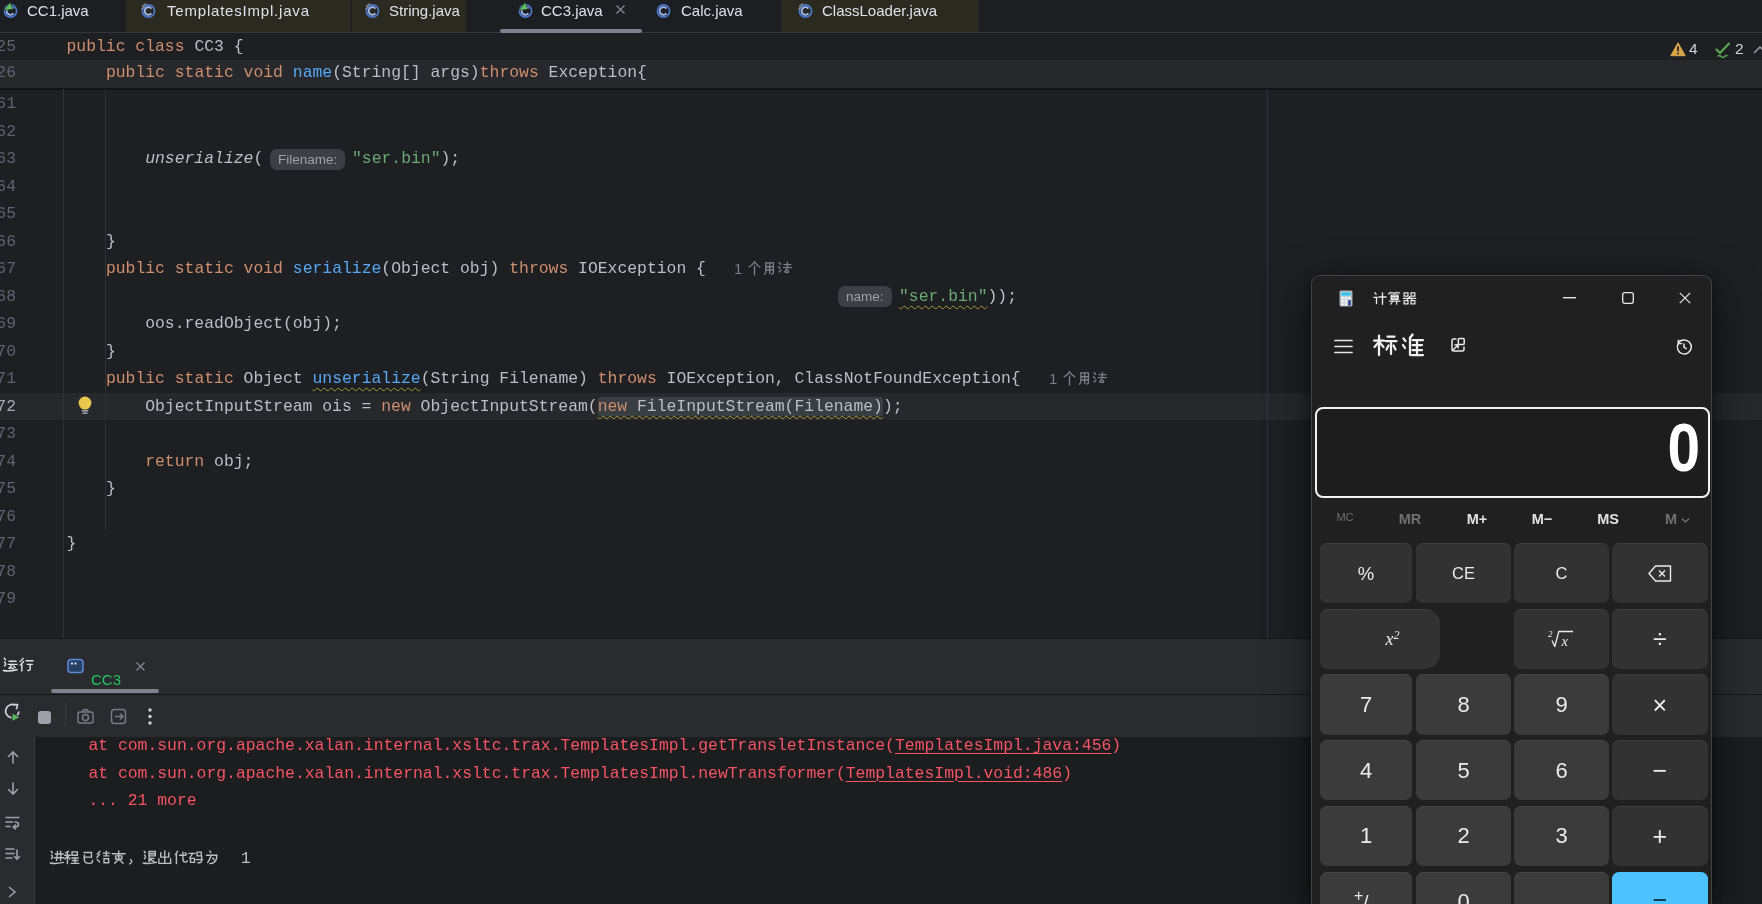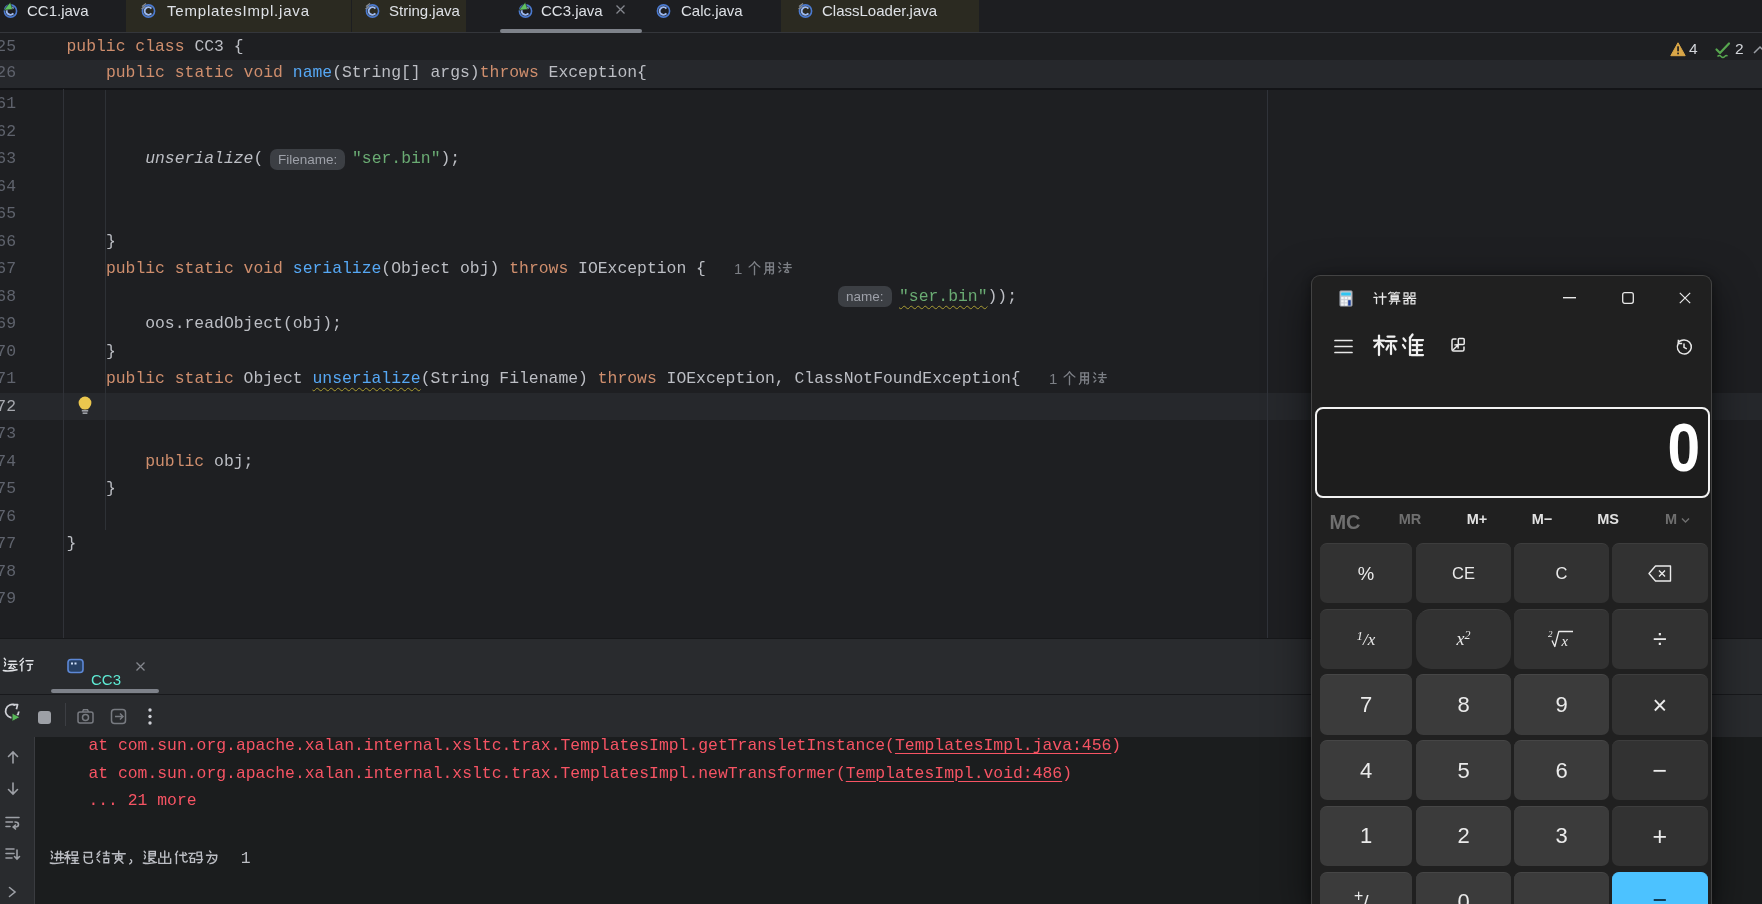--- a/index.html
+++ b/index.html
@@ -314,36 +314,37 @@
 <div class="ln" style="left:145.2px;top:310.2px">oos.readObject(obj);</div>
 <div class="ln" style="left:105.9px;top:337.7px">}</div>
 <div class="ln" style="left:105.9px;top:365.2px"><span class="k">public static</span> Object <span class="dm wv">unserialize</span>(String Filename) <span class="k">throws</span> IOException, ClassNotFoundException{</div>
 <div class="hint" style="left:1049px;top:365.2px">1 <svg class="zh" width="15" height="15" viewBox="0 0 100 100">
         <use href="#zge"></use>
       </svg><svg class="zh" width="15" height="15" viewBox="0 0 100 100">
         <use href="#zyong"></use>
       </svg><svg class="zh" width="15" height="15" viewBox="0 0 100 100">
         <use href="#zfa"></use>
       </svg></div>
-<div class="ln" style="left:145.2px;top:447.7px"><span class="k">public</span> obj;</div>
+<div class="ln" style="left:145.2px;top:392.7px">ObjectInputStream ois = <span class="k">new</span> ObjectInputStream(<span class="hl wv"><span class="k">new</span> FileInputStream(Filename)</span>);</div>
+<div class="ln" style="left:145.2px;top:447.7px"><span class="k">return</span> obj;</div>
 <div class="ln" style="left:105.9px;top:475.2px">}</div>
 <div class="ln" style="left:66.5px;top:530.2px">}</div>
     <div class="abs" style="left:0;top:638px;width:1762px;height:1px;background:#17181a"></div>
     <div class="abs" style="left:0;top:639px;width:1762px;height:55px;background:#292b2e"></div>
 <div class="abs" style="left:2px;top:657px;color:#dfe1e5;font-weight:bold;font-size:15px"><svg class="zh" width="16" height="16" viewBox="0 0 100 100">
         <use href="#zyun"></use>
       </svg><svg class="zh" width="16" height="16" viewBox="0 0 100 100">
         <use href="#zxing"></use>
       </svg></div>
 <svg class="abs" style="left:67px;top:658px" width="17" height="16" viewBox="0 0 17 16">
       <rect x="1" y="1.5" width="15" height="13" rx="3" fill="#274164" stroke="#5d88d6" stroke-width="1.6"></rect>
       <rect x="4" y="4.5" width="2" height="2" fill="#cfe0f7"></rect>
       <rect x="7.5" y="4.5" width="2" height="2" fill="#cfe0f7"></rect>
     </svg>
-<div class="abs" style="left:91px;top:672px;color:#5eead4;font:15px/16px 'Liberation Sans'">CC3</div>
+<div class="abs" style="left:91px;top:672px;color:#22c55e;font:15px/16px 'Liberation Sans'">CC3</div>
 <svg class="abs" style="left:135px;top:661px" width="11" height="11" viewBox="0 0 11 11">
       <path d="M1.5 1.5 L9.5 9.5 M9.5 1.5 L1.5 9.5" stroke="#84878e" stroke-width="1.3"></path>
     </svg>
 <div class="abs" style="left:51px;top:689px;width:108px;height:4px;background:#7e828a;border-radius:2.5px"></div>
 <div class="abs" style="left:0;top:693.5px;width:1762px;height:1.5px;background:#18191c"></div>
 <div class="abs" style="left:0;top:695px;width:1762px;height:42px;background:#292b2e"></div>
 <svg class="abs" style="left:3px;top:702px" width="20" height="24" viewBox="0 0 20 24">
       <path d="M15.8 9.5 A6.6 6.6 0 1 1 12.2 3.2" fill="none" stroke="#ced0d6" stroke-width="1.8"></path>
       <path d="M9.8 2.6 L14.6 2.6 L13.4 7.2" fill="none" stroke="#ced0d6" stroke-width="1.7" stroke-linejoin="round"></path>
       <path d="M9 11 L17.2 15.2 L9 19.6 Z" fill="#57b857" stroke="#292b2e" stroke-width="1"></path>
@@ -454,21 +455,21 @@
       <rect x="9.3" y="2.6" width="5.9" height="5.9" rx="1" fill="none" stroke="#ececec" stroke-width="1.5"></rect>
       <path d="M4.2 13.8 L8.8 9.2 M9.1 12.1 L9.2 8.8 L5.9 8.9" fill="none" stroke="#ececec" stroke-width="1.4" stroke-linecap="round" stroke-linejoin="round"></path>
     </svg>
 <svg class="abs" style="left:1675px;top:338px" width="18" height="18" viewBox="0 0 18 18">
       <path d="M3.2 5.6 A7 7 0 1 0 9 2 A7.2 7.2 0 0 0 3 4.8" fill="none" stroke="#e8e8e8" stroke-width="1.5"></path>
       <path d="M3.4 1.8 V5.6 H7.2" fill="none" stroke="#e8e8e8" stroke-width="1.5"></path>
       <path d="M9 5.5 V9.3 L11.8 10.8" fill="none" stroke="#e8e8e8" stroke-width="1.5"></path>
     </svg>
 <div class="abs" style="left:1315px;top:407px;width:395px;height:91px;border:2.5px solid #f2f2f2;border-radius:8px;background:#1d1d1d"></div>
 <div class="abs" style="left:1315px;top:413px;width:385px;text-align:right;color:#fff;font-size:69px;line-height:70px;font-weight:bold;font-family:'Liberation Sans';transform:scaleX(0.85);transform-origin:100% 50%">0</div>
-<div class="abs" style="left:1320px;top:511px;width:50px;text-align:center;color:#6f6f6f;font-size:20px;font-weight:bold">MC</div>
+<div class="abs" style="left:1320px;top:511px;width:50px;text-align:center;color:#6f6f6f;font-size:11px;font-weight:normal">MC</div>
 <div class="abs" style="left:1385px;top:511px;width:50px;text-align:center;color:#6f6f6f;font-size:14.5px;font-weight:bold">MR</div>
 <div class="abs" style="left:1452px;top:511px;width:50px;text-align:center;color:#e2e2e2;font-size:14.5px;font-weight:bold">M+</div>
 <div class="abs" style="left:1517px;top:511px;width:50px;text-align:center;color:#e2e2e2;font-size:14.5px;font-weight:bold">M−</div>
 <div class="abs" style="left:1583px;top:511px;width:50px;text-align:center;color:#e2e2e2;font-size:14.5px;font-weight:bold">MS</div>
 <div class="abs" style="left:1646px;top:511px;width:50px;text-align:center;color:#6f6f6f;font-size:14.5px;font-weight:bold">M</div>
 <svg class="abs" style="left:1681px;top:517px" width="9" height="7" viewBox="0 0 9 7">
       <path d="M1 1.5 L4.5 5 L8 1.5" fill="none" stroke="#6f6f6f" stroke-width="1.4"></path>
     </svg>
 <div class="abs" style="left:1320px;top:543px;width:92px;height:60.3px;background:#323232;border-radius:7px;border-top:1px solid #3d3d3d;display:flex;align-items:center;justify-content:center;color:#ebebeb">
       <span style="font-size:18.5px">%</span>
@@ -481,21 +482,21 @@
     </div>
 <div class="abs" style="left:1612px;top:543px;width:95.5px;height:60.3px;background:#323232;border-radius:7px;border-top:1px solid #3d3d3d;display:flex;align-items:center;justify-content:center;color:#ebebeb">
       <svg width="24" height="17" viewBox="0 0 24 17">
         <path d="M7.5 1 H22.5 V16 H7.5 L1 8.5 Z" fill="none" stroke="#ebebeb" stroke-width="1.4" stroke-linejoin="round"></path>
         <path d="M11 5.5 L17 11.5 M17 5.5 L11 11.5" stroke="#ebebeb" stroke-width="1.4"></path>
       </svg>
     </div>
 <div class="abs" style="left:1320px;top:608.7px;width:92px;height:60.3px;background:#323232;border-radius:7px;border-top:1px solid #3d3d3d;display:flex;align-items:center;justify-content:center;color:#ebebeb">
       <span style="font-family:'Liberation Serif',serif;font-style:italic;font-size:17px"><span style="font-size:13px;vertical-align:5px">1</span>/<i>x</i></span>
     </div>
-<div class="abs" style="left:1416px;top:608.7px;width:95px;height:60.3px;background:#323232;border-radius:15px;border-top:1px solid #3d3d3d;display:flex;align-items:center;justify-content:center;color:#ebebeb">
+<div class="abs" style="left:1345px;top:608.7px;width:95px;height:60.3px;background:#323232;border-radius:15px;border-top:1px solid #3d3d3d;display:flex;align-items:center;justify-content:center;color:#ebebeb">
       <span style="font-family:'Liberation Serif',serif;font-style:italic;font-size:18px"><i>x</i><span style="font-size:12px;vertical-align:6px">2</span></span>
     </div>
 <div class="abs" style="left:1514px;top:608.7px;width:95px;height:60.3px;background:#323232;border-radius:7px;border-top:1px solid #3d3d3d;display:flex;align-items:center;justify-content:center;color:#ebebeb">
       <svg width="28" height="22" viewBox="0 0 28 22">
         <text x="0" y="9" fill="#ebebeb" font-size="9" font-family="Liberation Serif" font-style="italic">2</text>
         <path d="M4 12.5 L6.8 18.5 L10.8 3.5 H25" fill="none" stroke="#ebebeb" stroke-width="1.3" stroke-linejoin="round"></path>
         <text x="13.5" y="18" fill="#ebebeb" font-size="14.5" font-family="Liberation Serif" font-style="italic">x</text>
       </svg>
     </div>
 <div class="abs" style="left:1612px;top:608.7px;width:95.5px;height:60.3px;background:#323232;border-radius:7px;border-top:1px solid #3d3d3d;display:flex;align-items:center;justify-content:center;color:#ebebeb">

